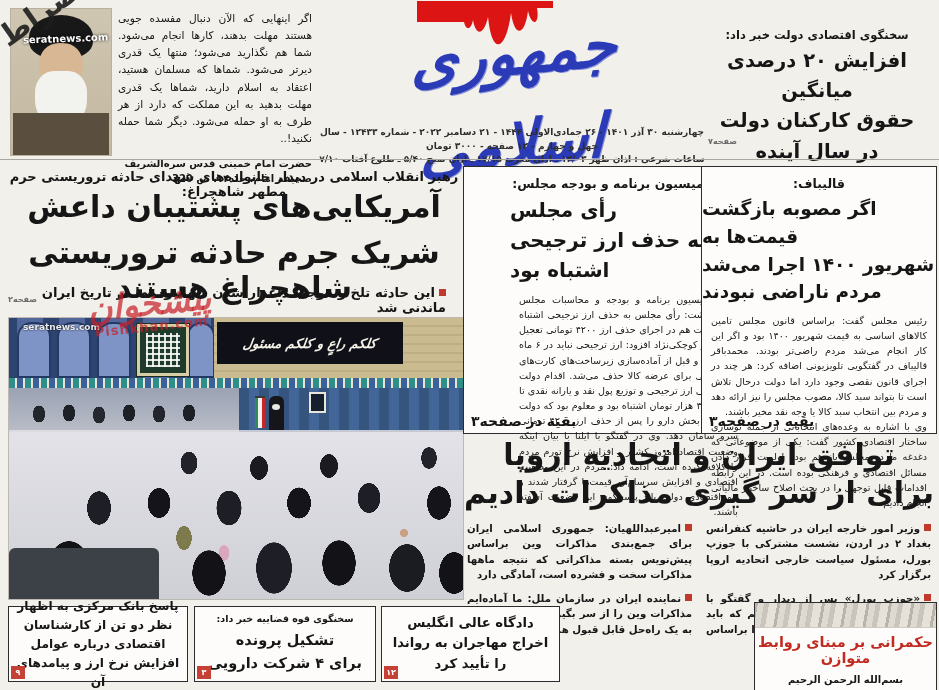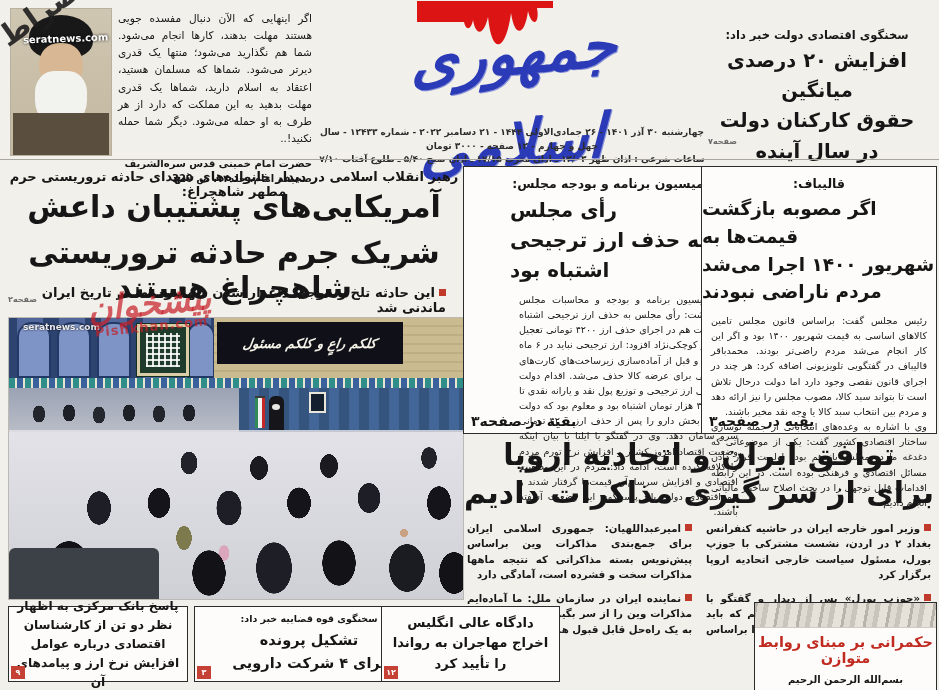--- a/index.html
+++ b/index.html
@@ -239,21 +239,21 @@
       <div class="bj-b"><span class="sq"></span><span>«جوزپ بورل» پس از دیدار و گفتگو با حسین امیرعبداللهیان: توافق کردیم که باید ارتباطات را باز نگه داریم و برجام را براساس مذاکرات وین احیا کنیم</span></div>
       <div class="bj-b"><span class="sq"></span><span>نماینده ایران در سازمان ملل: ما آماده‌ایم مذاکرات وین را از سر بگیریم، برای دستیابی به یک راه‌حل قابل قبول همکاری کنیم</span></div>
     </div>
   </div>
 
   <div class="bbox" style="left:8px;top:606px;width:178px;height:74px;">
     <div class="bb-headline" style="font-size:12.2px;">پاسخ بانک مرکزی به اظهار نظر دو تن از کارشناسان اقتصادی درباره عوامل افزایش نرخ ارز و پیامدهای آن</div>
     <div class="badge">۹</div>
   </div>
 
-  <div class="bbox" style="left:194px;top:606px;width:180px;height:74px;padding-left:48px;">
+  <div class="bbox" style="left:194px;top:606px;width:180px;height:74px;">
     <div class="bb-kicker">سخنگوی قوه قضاییه خبر داد:</div>
     <div class="bb-kheadline" style="white-space:pre-line;">تشکیل پرونده
 برای ۴ شرکت دارویی</div>
     <div class="badge">۳</div>
   </div>
 
   <div class="bbox" style="left:381px;top:606px;width:177px;height:74px;">
     <div class="bb-headline" style="white-space:pre-line;">دادگاه عالی انگلیس
 اخراج مهاجران به رواندا
 را تأیید کرد</div>

